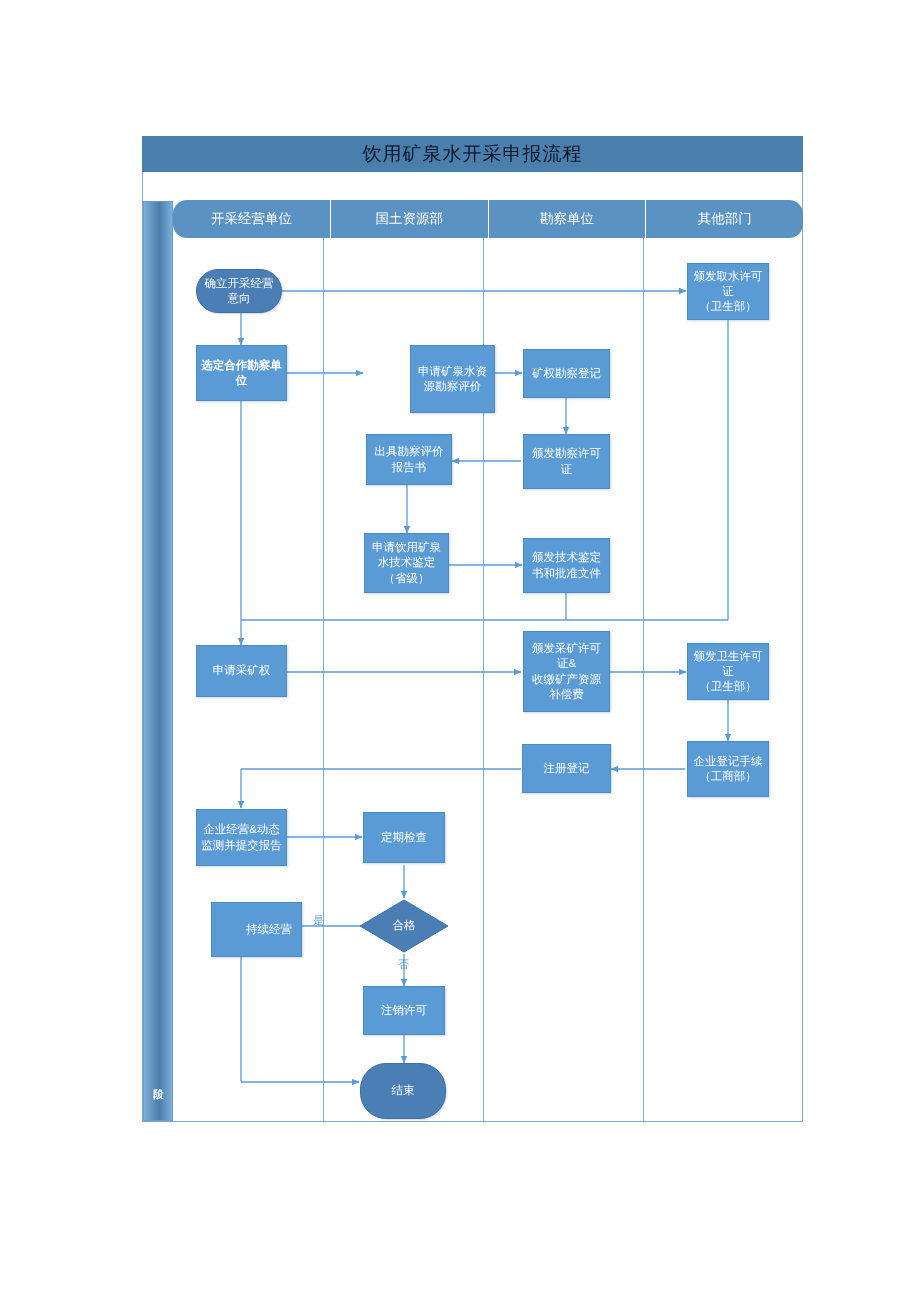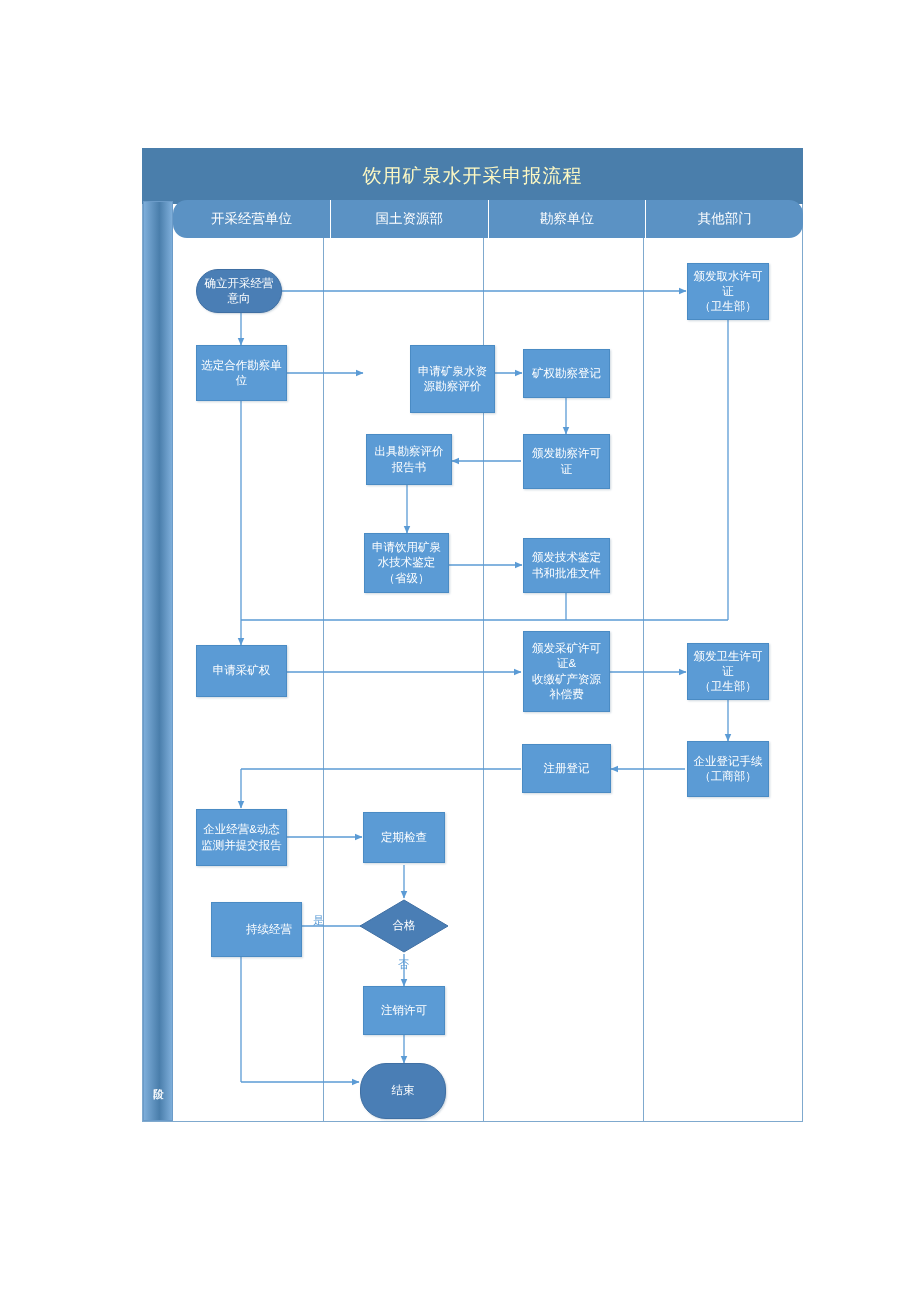--- a/index.html
+++ b/index.html
@@ -19,24 +19,24 @@
   
   .frame {
     position: absolute;
     left: 142px; top: 148px;
     width: 661px; height: 974px;
     border: 1px solid #7FA9CE;
     background: #ffffff;
   }
   .title-band {
     position: absolute;
-    left: 142px; top: 148px;
-    width: 661px; height: 56px;
+    left: 142px; top: 136px;
+    width: 661px; height: 36px;
     background: #4A7EAB;
-    color: #fef9c3;
+    color: #0f172a;
     font-size: 19px;
     display: flex; align-items: center; justify-content: center;
     letter-spacing: 1px;
   }
   .lane-header-row {
     position: absolute;
     left: 173px; top: 200px;
     width: 630px; height: 38px;
     background: #5B92C4;
     display: flex;
@@ -211,21 +211,21 @@
   <div class="edge-label" style="left:398px; top:957px;">否</div>
 
   <div class="node dark stadium" style="left:196px; top:269px; width:86px; height:44px;">
     <span>确立开采经营意向</span>
   </div>
 
   <div class="node" style="left:687px; top:263px; width:82px; height:57px;">
     <span>颁发取水许可证<br>（卫生部）</span>
   </div>
 
-  <div class="node" style="left:196px; top:345px; width:91px; height:56px;">
+  <div class="node" style="left:196px; top:345px; width:91px; height:56px;font-weight:bold;">
     <span>选定合作勘察单位</span>
   </div>
 
   <div class="node" style="left:364px; top:345px; width:85px; height:68px;margin-left:46px;">
     <span>申请矿泉水资源勘察评价</span>
   </div>
 
   <div class="node" style="left:523px; top:349px; width:87px; height:49px;">
     <span>矿权勘察登记</span>
   </div>

